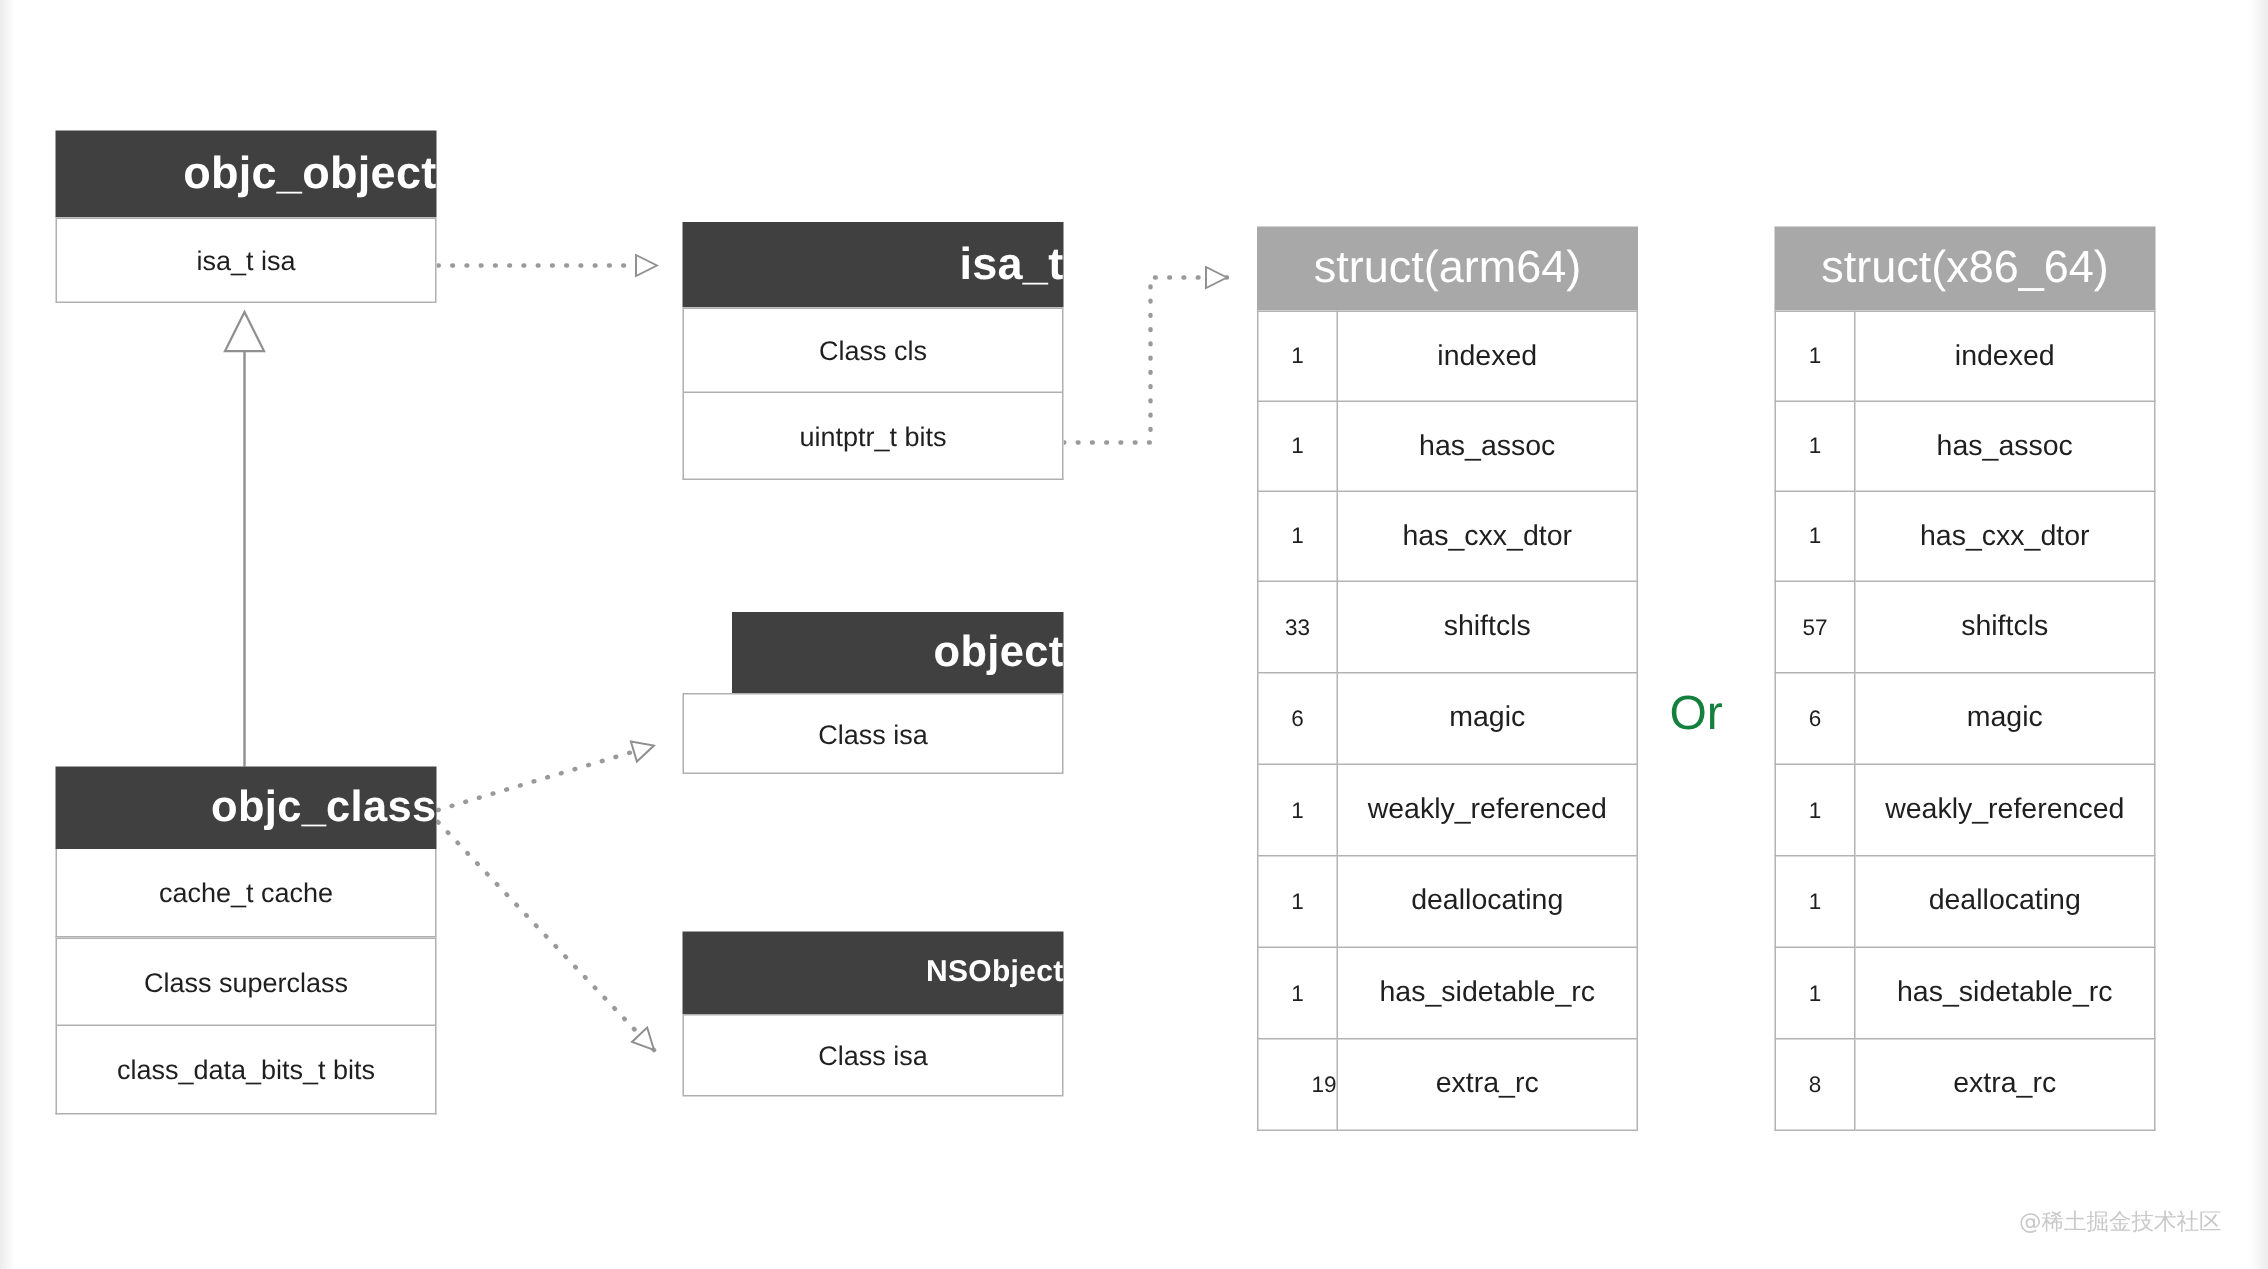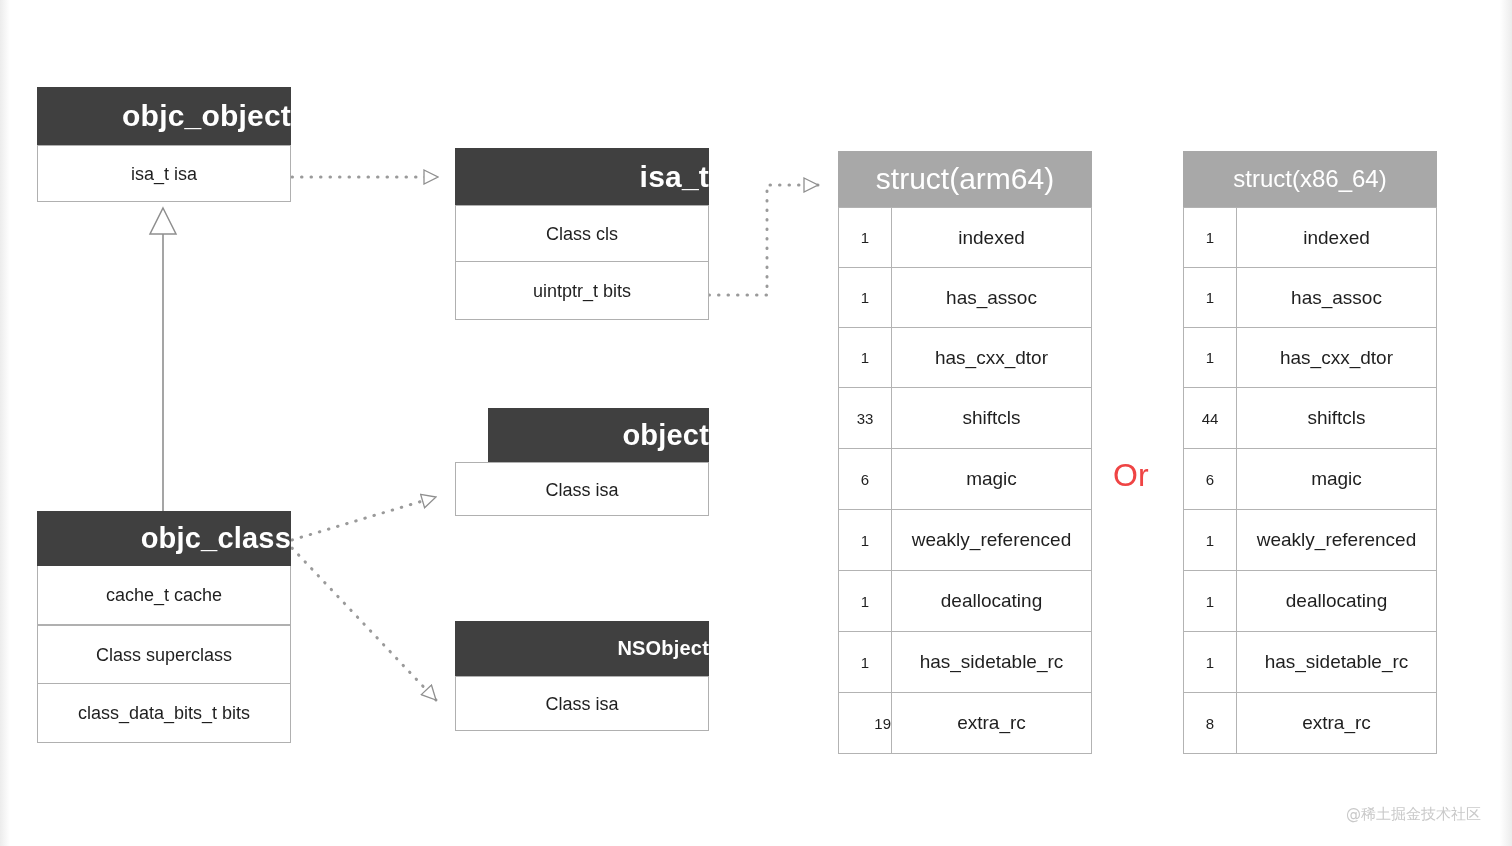--- a/index.html
+++ b/index.html
@@ -88,21 +88,21 @@
   .bits-table td.num {
     width: 52px;
     font-size: 15px;
   }
   .bits-table td.name {
     font-size: 19px;
   }
 
   .or-label {
     position: absolute;
-    color: #ef4444;
+    color: #15803d;
     font-weight: 400;
   }
 
   
   .conn {
     position: absolute;
     left: 0;
     top: 0;
     width: 1512px;
     height: 846px;
@@ -231,37 +231,37 @@
             <td class="num" style="height:60px;text-align:right;">19</td>
             <td class="name">extra_rc</td>
           </tr>
       </tbody>
     </table>
   </div>
 
   <div class="or-label" style="left:1113px; top:457px; font-size:32px;">Or</div>
 
   <div class="bits-box" style="left:1183px; top:151px; width:254px;">
-    <div class="bits-header" style="height:56px; line-height:56px; font-size:24px;">struct(x86_64)</div>
+    <div class="bits-header" style="height:56px; line-height:56px; font-size:30px;">struct(x86_64)</div>
     <table class="bits-table">
       <tbody>
         <tr>
             <td class="num" style="height:59px;">1</td>
             <td class="name">indexed</td>
           </tr>
         <tr>
             <td class="num" style="height:59px;">1</td>
             <td class="name">has_assoc</td>
           </tr>
         <tr>
             <td class="num" style="height:59px;">1</td>
             <td class="name">has_cxx_dtor</td>
           </tr>
         <tr>
-            <td class="num" style="height:60px;">44</td>
+            <td class="num" style="height:60px;">57</td>
             <td class="name">shiftcls</td>
           </tr>
         <tr>
             <td class="num" style="height:60px;">6</td>
             <td class="name">magic</td>
           </tr>
         <tr>
             <td class="num" style="height:60px;">1</td>
             <td class="name">weakly_referenced</td>
           </tr>

